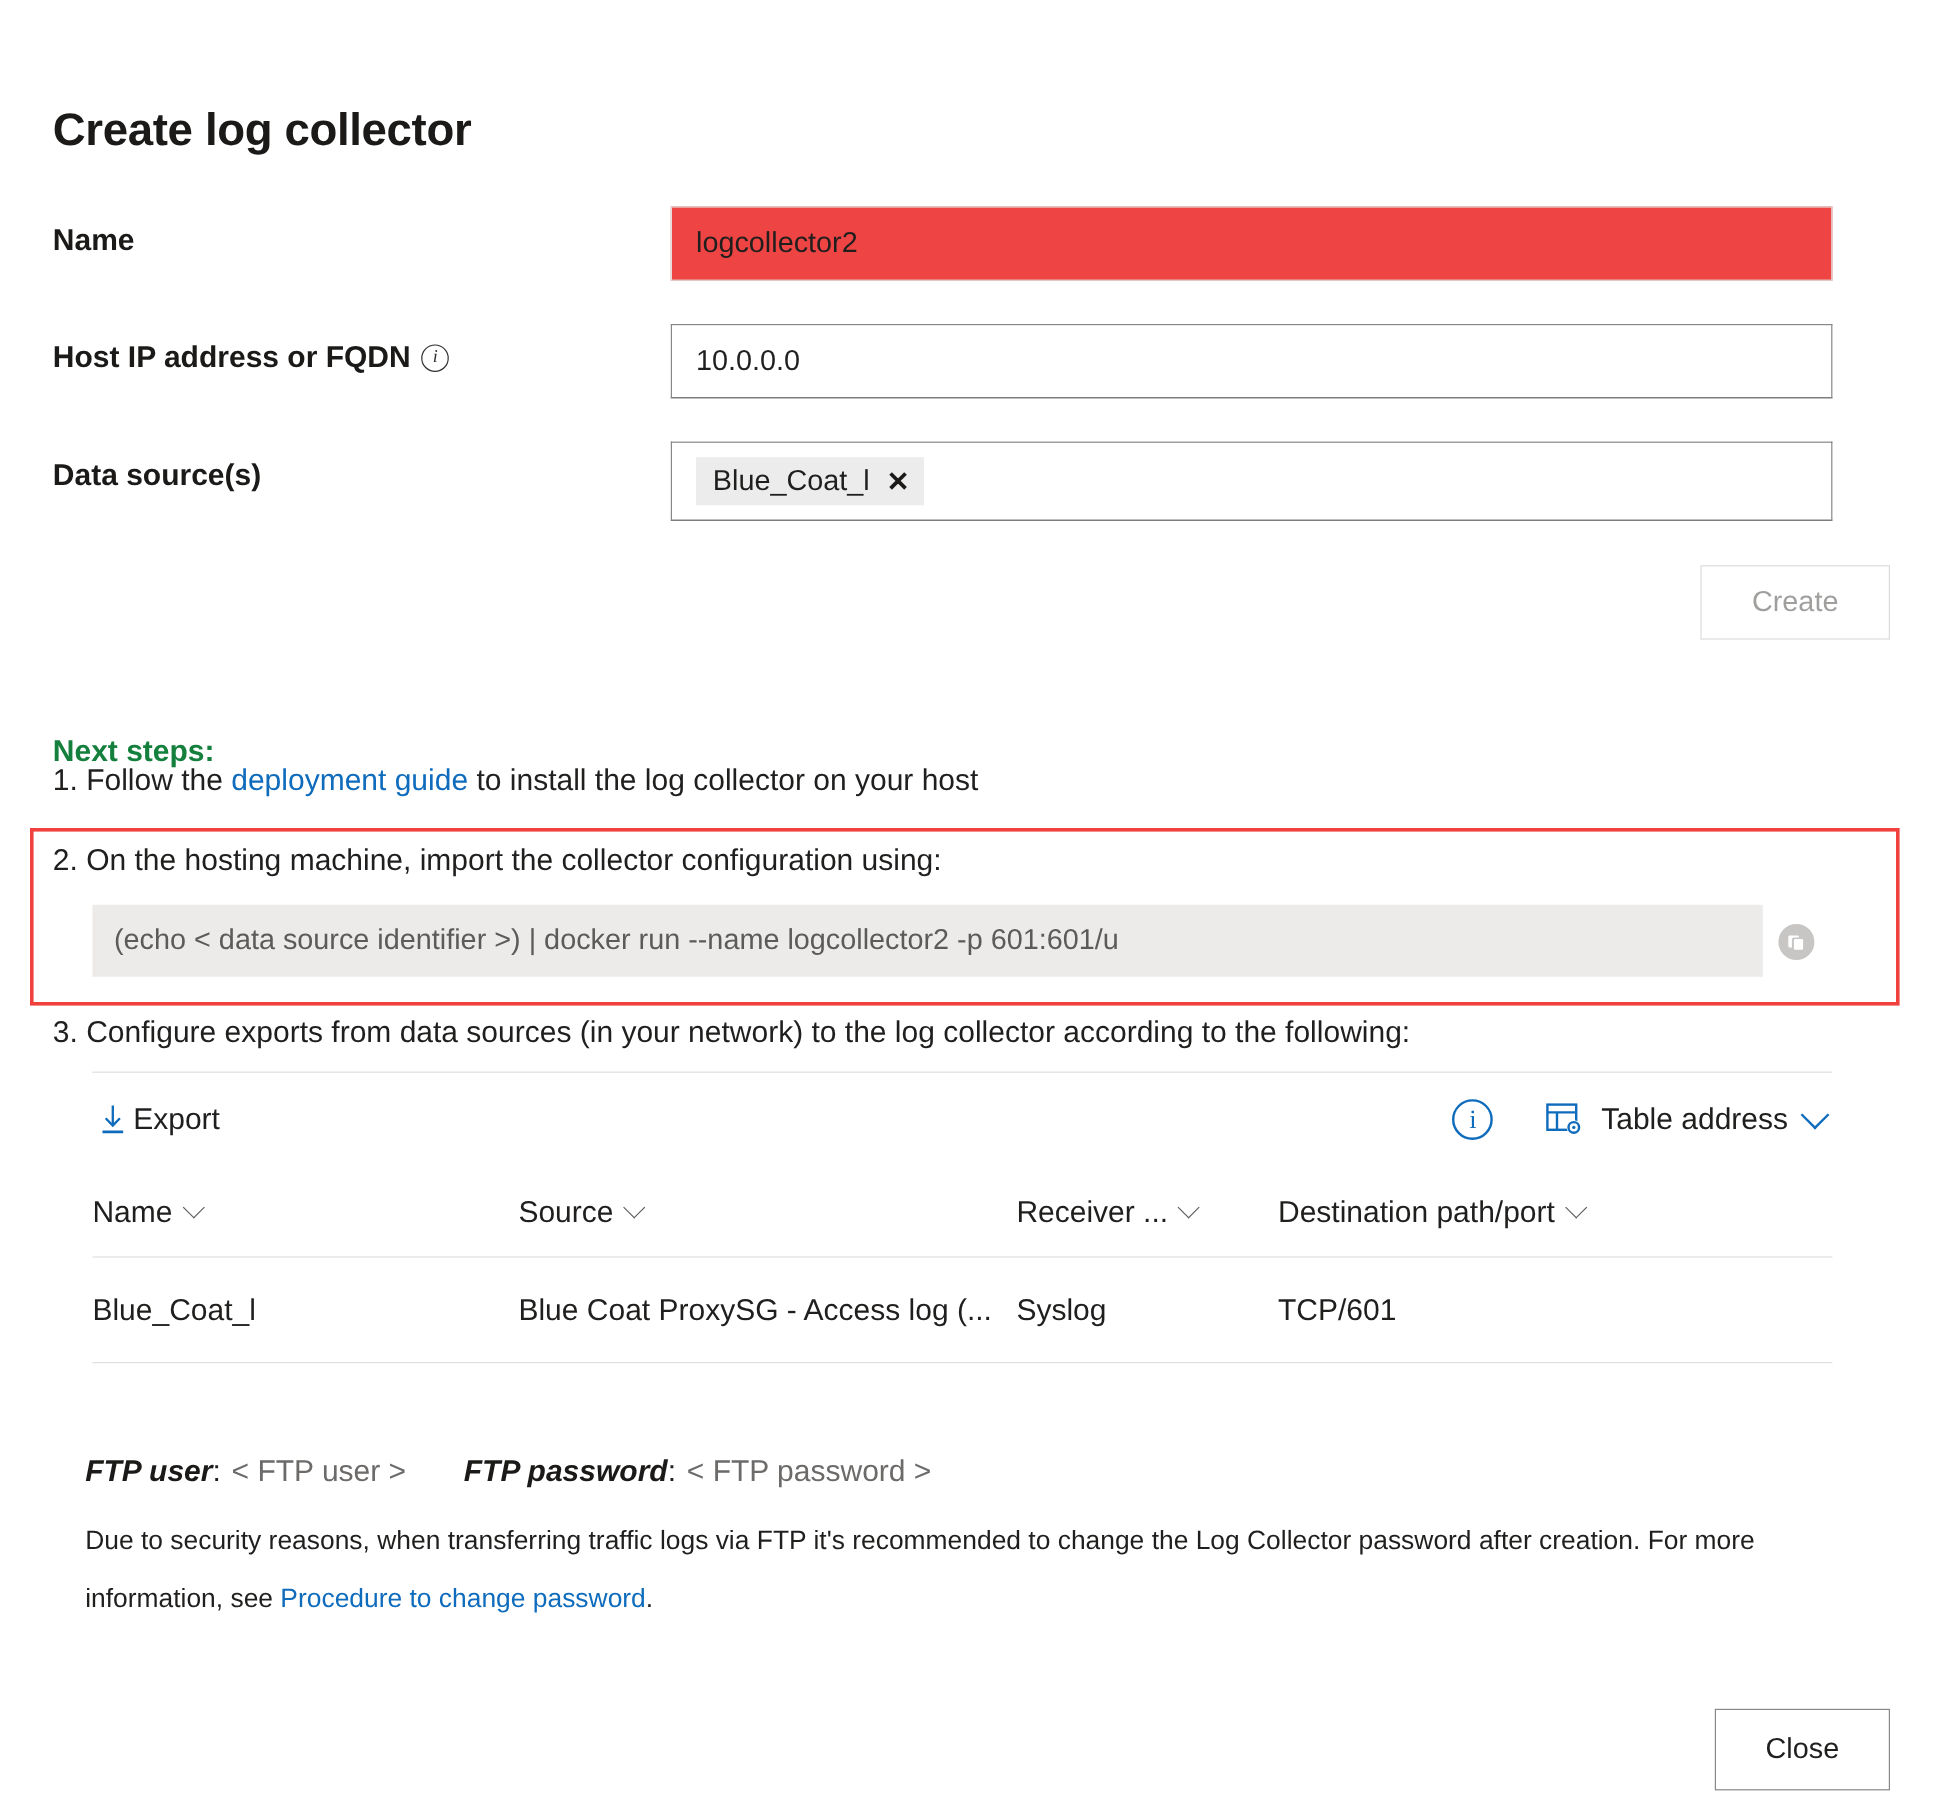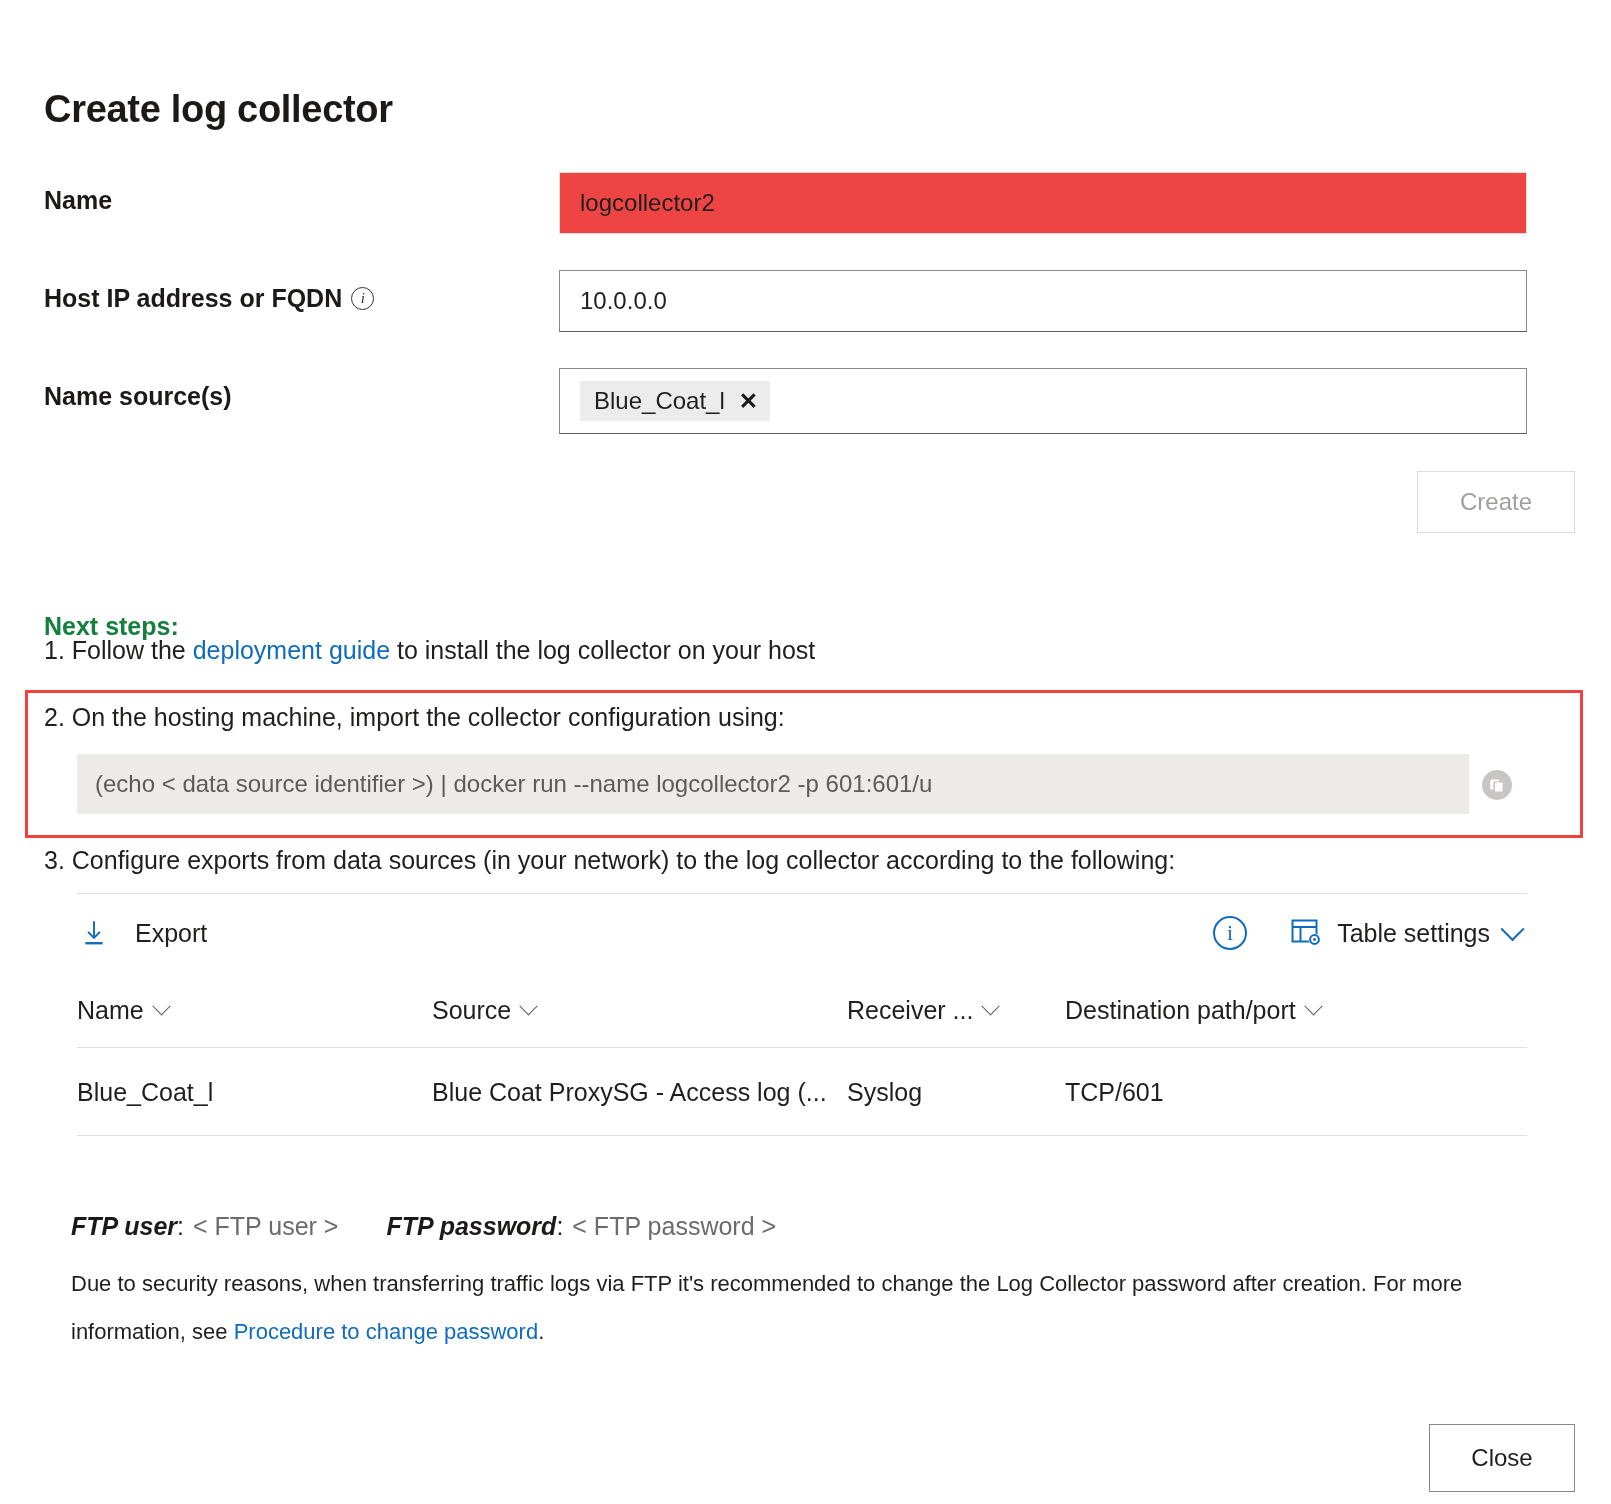--- a/index.html
+++ b/index.html
@@ -208,21 +208,21 @@
     justify-content: space-between;
     padding: 0 6px 0 4px;
   }
   .toolbar-left, .toolbar-right {
     display: flex;
     align-items: center;
   }
   .export-btn {
     display: flex;
     align-items: center;
-    gap: 28px;
+    gap: 4px;
     cursor: pointer;
     font-size: 25px;
     color: #201f1e;
   }
   .icon-download { display:block; }
   .info-btn {
     width: 34px; height: 34px;
     border: 2px solid #0f6cbd;
     border-radius: 50%;
     display:flex; align-items:center; justify-content:center;
@@ -336,21 +336,21 @@
     <div class="form-label" style="top:14px;">
       <span>Host IP address or FQDN</span>
       <span class="info-circle">i</span>
     </div>
     <div class="field-box" style="top:0px; height:62px;">
       <span>10.0.0.0</span>
     </div>
   </div>
 
   <div class="form-row" style="top:368px;">
-    <div class="form-label" style="top:14px;">Name source(s)</div>
+    <div class="form-label" style="top:14px;">Data source(s)</div>
     <div class="field-box" style="top:0px; height:66px;">
       <span class="token">
         <span>Blue_Coat_l</span>
         <span class="token-x">✕</span>
       </span>
     </div>
   </div>
 
   <div class="btn disabled" style="left:1369px; top:471px; width:158px; height:62px;">Create</div>
 
@@ -401,21 +401,21 @@
         <div class="info-btn">i</div>
         <div class="table-settings">
           <svg width="32" height="30" viewBox="0 0 32 30" aria-hidden="true">
             <rect x="1.5" y="2.5" width="24" height="21" fill="none" stroke="#0f6cbd" stroke-width="2"></rect>
             <path d="M1.5 9 L25.5 9" stroke="#0f6cbd" stroke-width="2"></path>
             <path d="M9.5 9 L9.5 23.5" stroke="#0f6cbd" stroke-width="2"></path>
             <circle cx="23.5" cy="21.5" r="6" fill="#ffffff"></circle>
             <circle cx="23.5" cy="21.5" r="4.4" fill="none" stroke="#0f6cbd" stroke-width="2"></circle>
             <circle cx="23.5" cy="21.5" r="1.4" fill="#0f6cbd"></circle>
           </svg>
-          <span>Table settings</span>
+          <span>Table address</span>
           <span class="chev"></span>
         </div>
       </div>
     </div>
 
     <table class="grid">
       <thead>
         <tr>
           <th class="h-name">
             <span class="th-inner">

